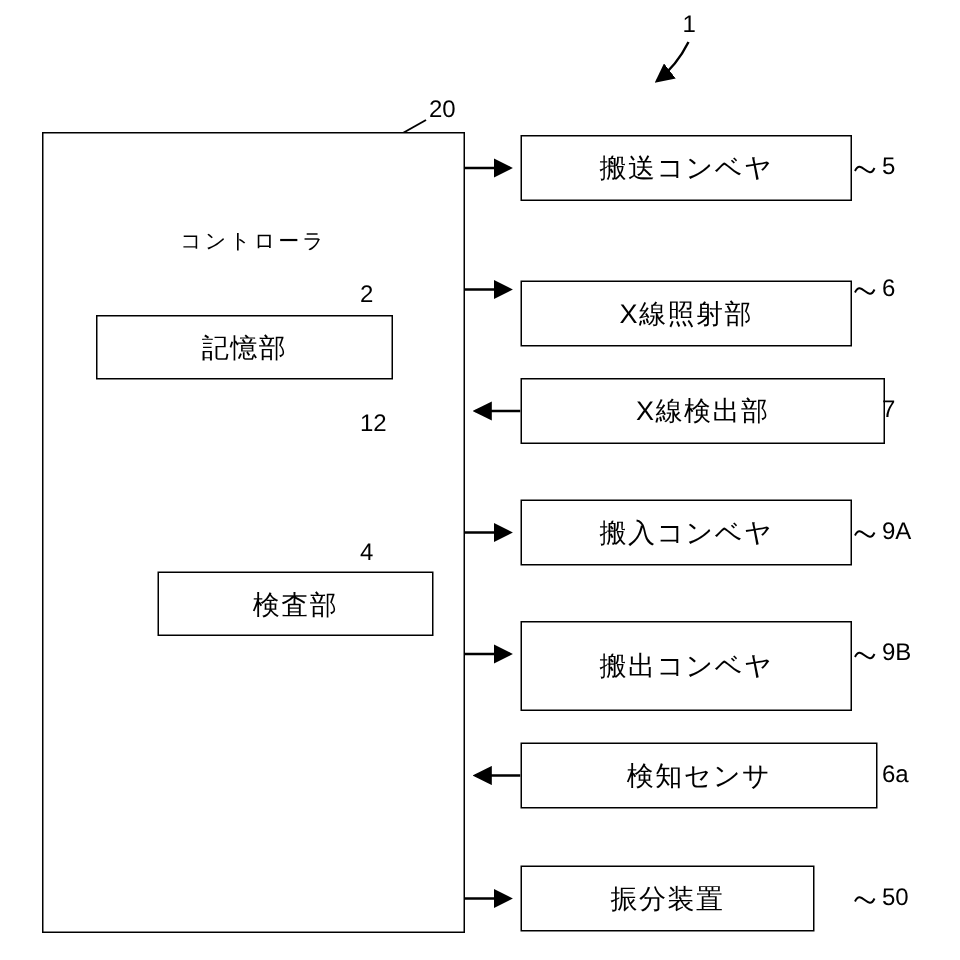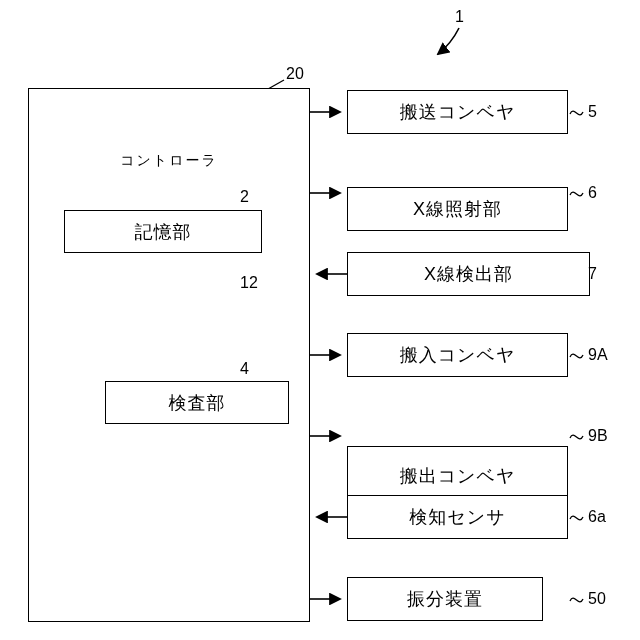--- a/index.html
+++ b/index.html
@@ -95,26 +95,26 @@
   <div class="box" style="left:347px;top:252px;width:243px;height:44px;">
     <span>X線検出部</span>
   </div>
   <div class="ref" style="left:588px;top:266px;">7</div>
 
   <div class="box" style="left:347px;top:333px;width:221px;height:44px;">
     <span>搬入コンベヤ</span>
   </div>
   <div class="ref" style="left:588px;top:347px;">9A</div>
 
-  <div class="box" style="left:347px;top:414px;width:221px;height:60px;margin-top:32px;">
+  <div class="box" style="left:347px;top:414px;width:221px;height:60px;">
     <span>搬出コンベヤ</span>
   </div>
   <div class="ref" style="left:588px;top:428px;">9B</div>
 
-  <div class="box" style="left:347px;top:495px;width:221px;height:44px;">
+  <div class="box" style="left:347px;top:495px;width:238px;height:44px;">
     <span>検知センサ</span>
   </div>
   <div class="ref" style="left:588px;top:509px;">6a</div>
 
   <div class="box" style="left:347px;top:577px;width:196px;height:44px;">
     <span>振分装置</span>
   </div>
   <div class="ref" style="left:588px;top:591px;">50</div>
 
 </div>

